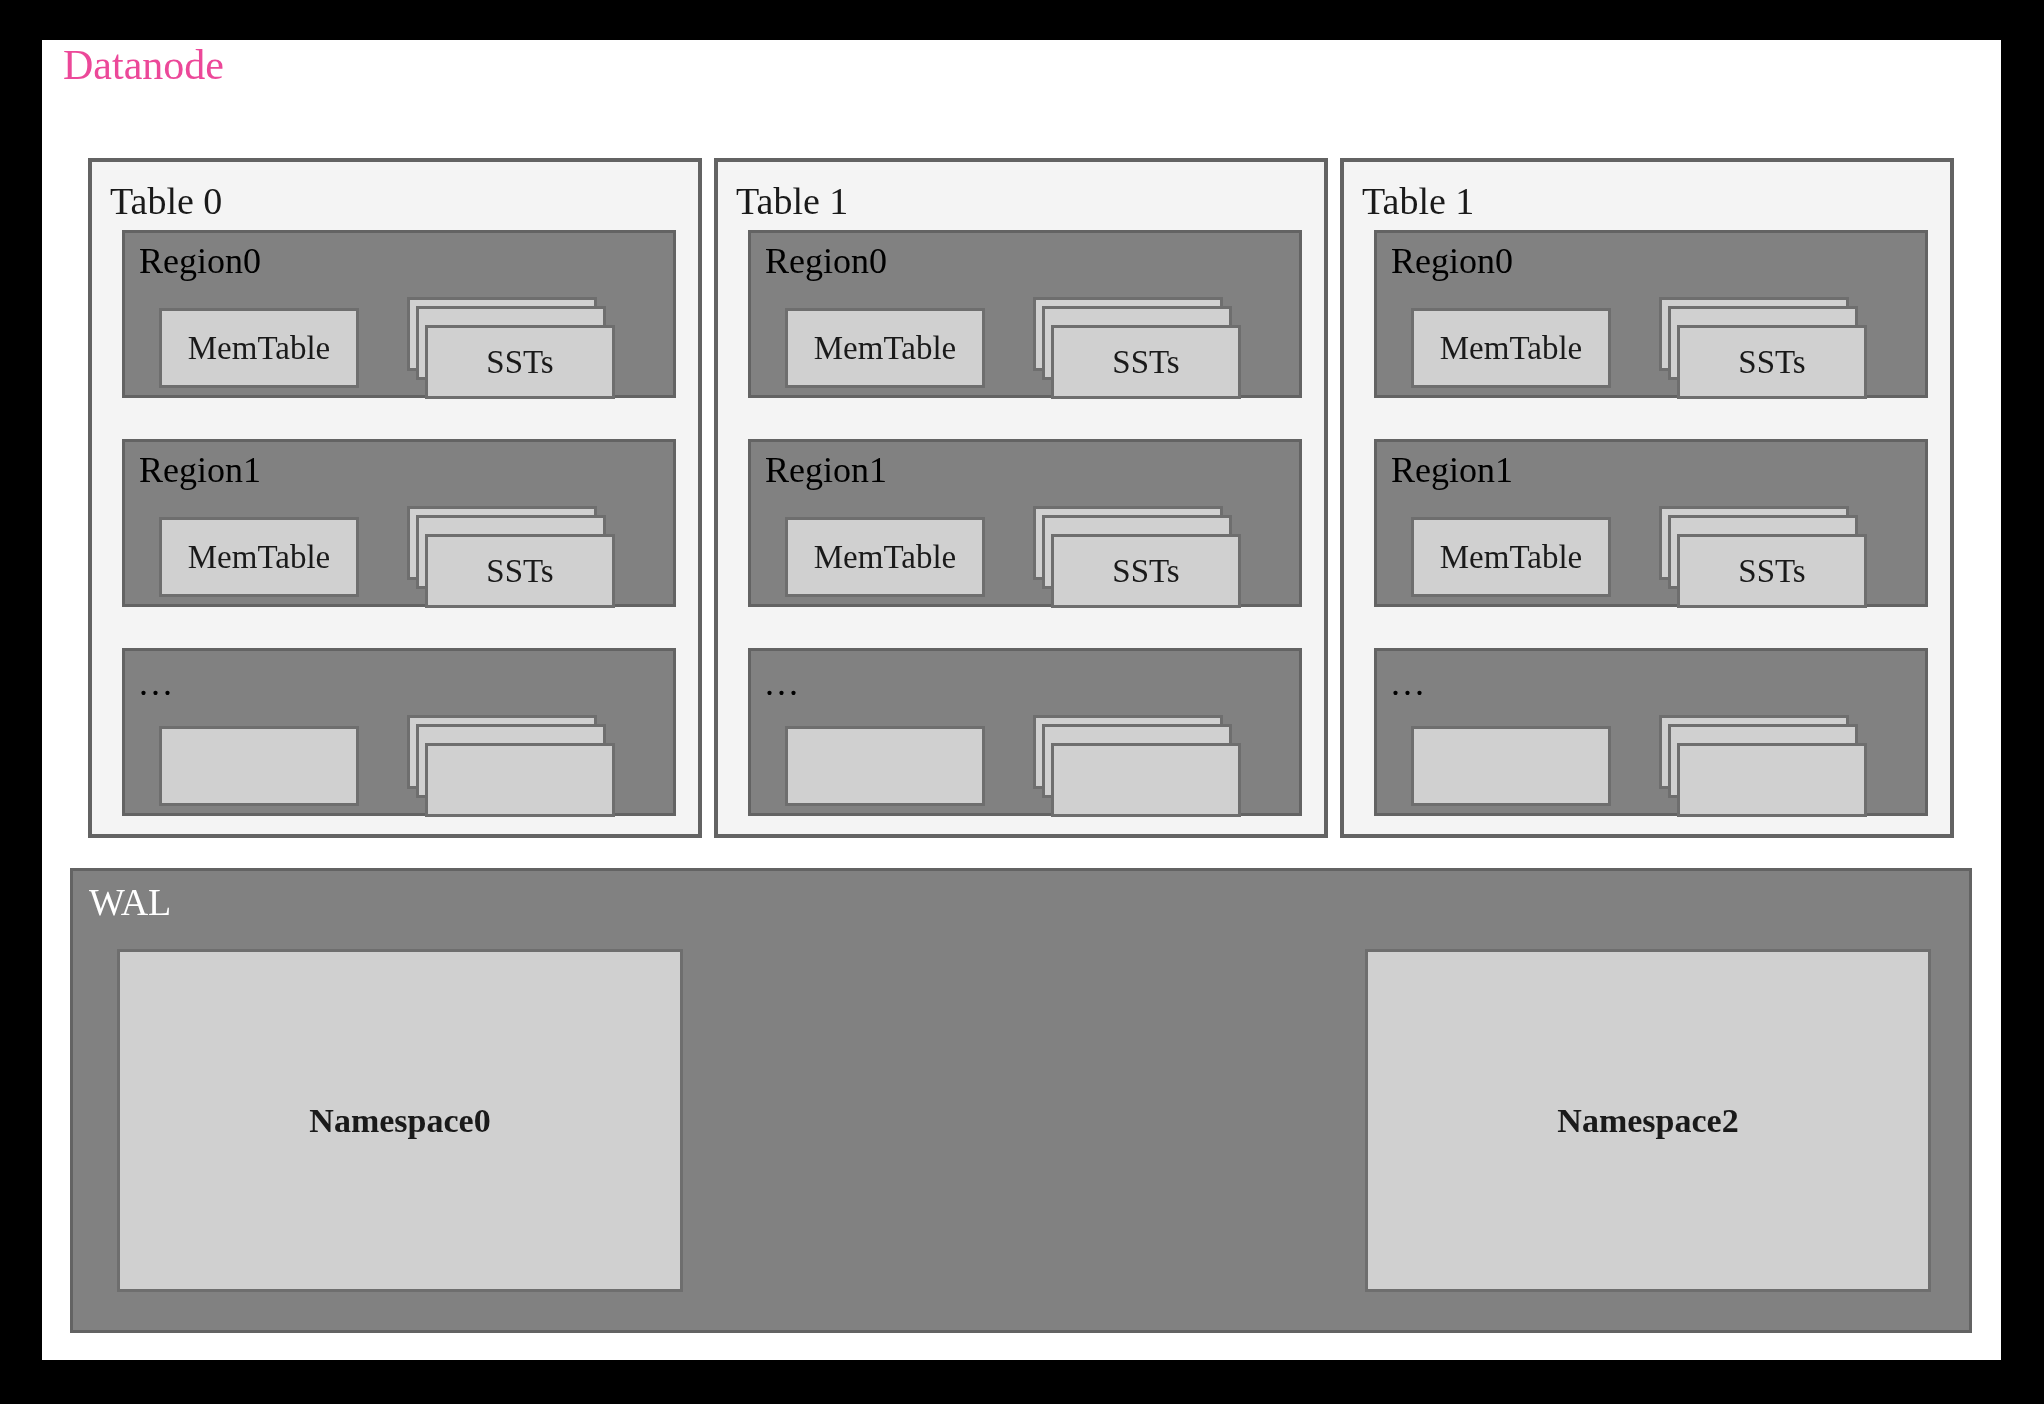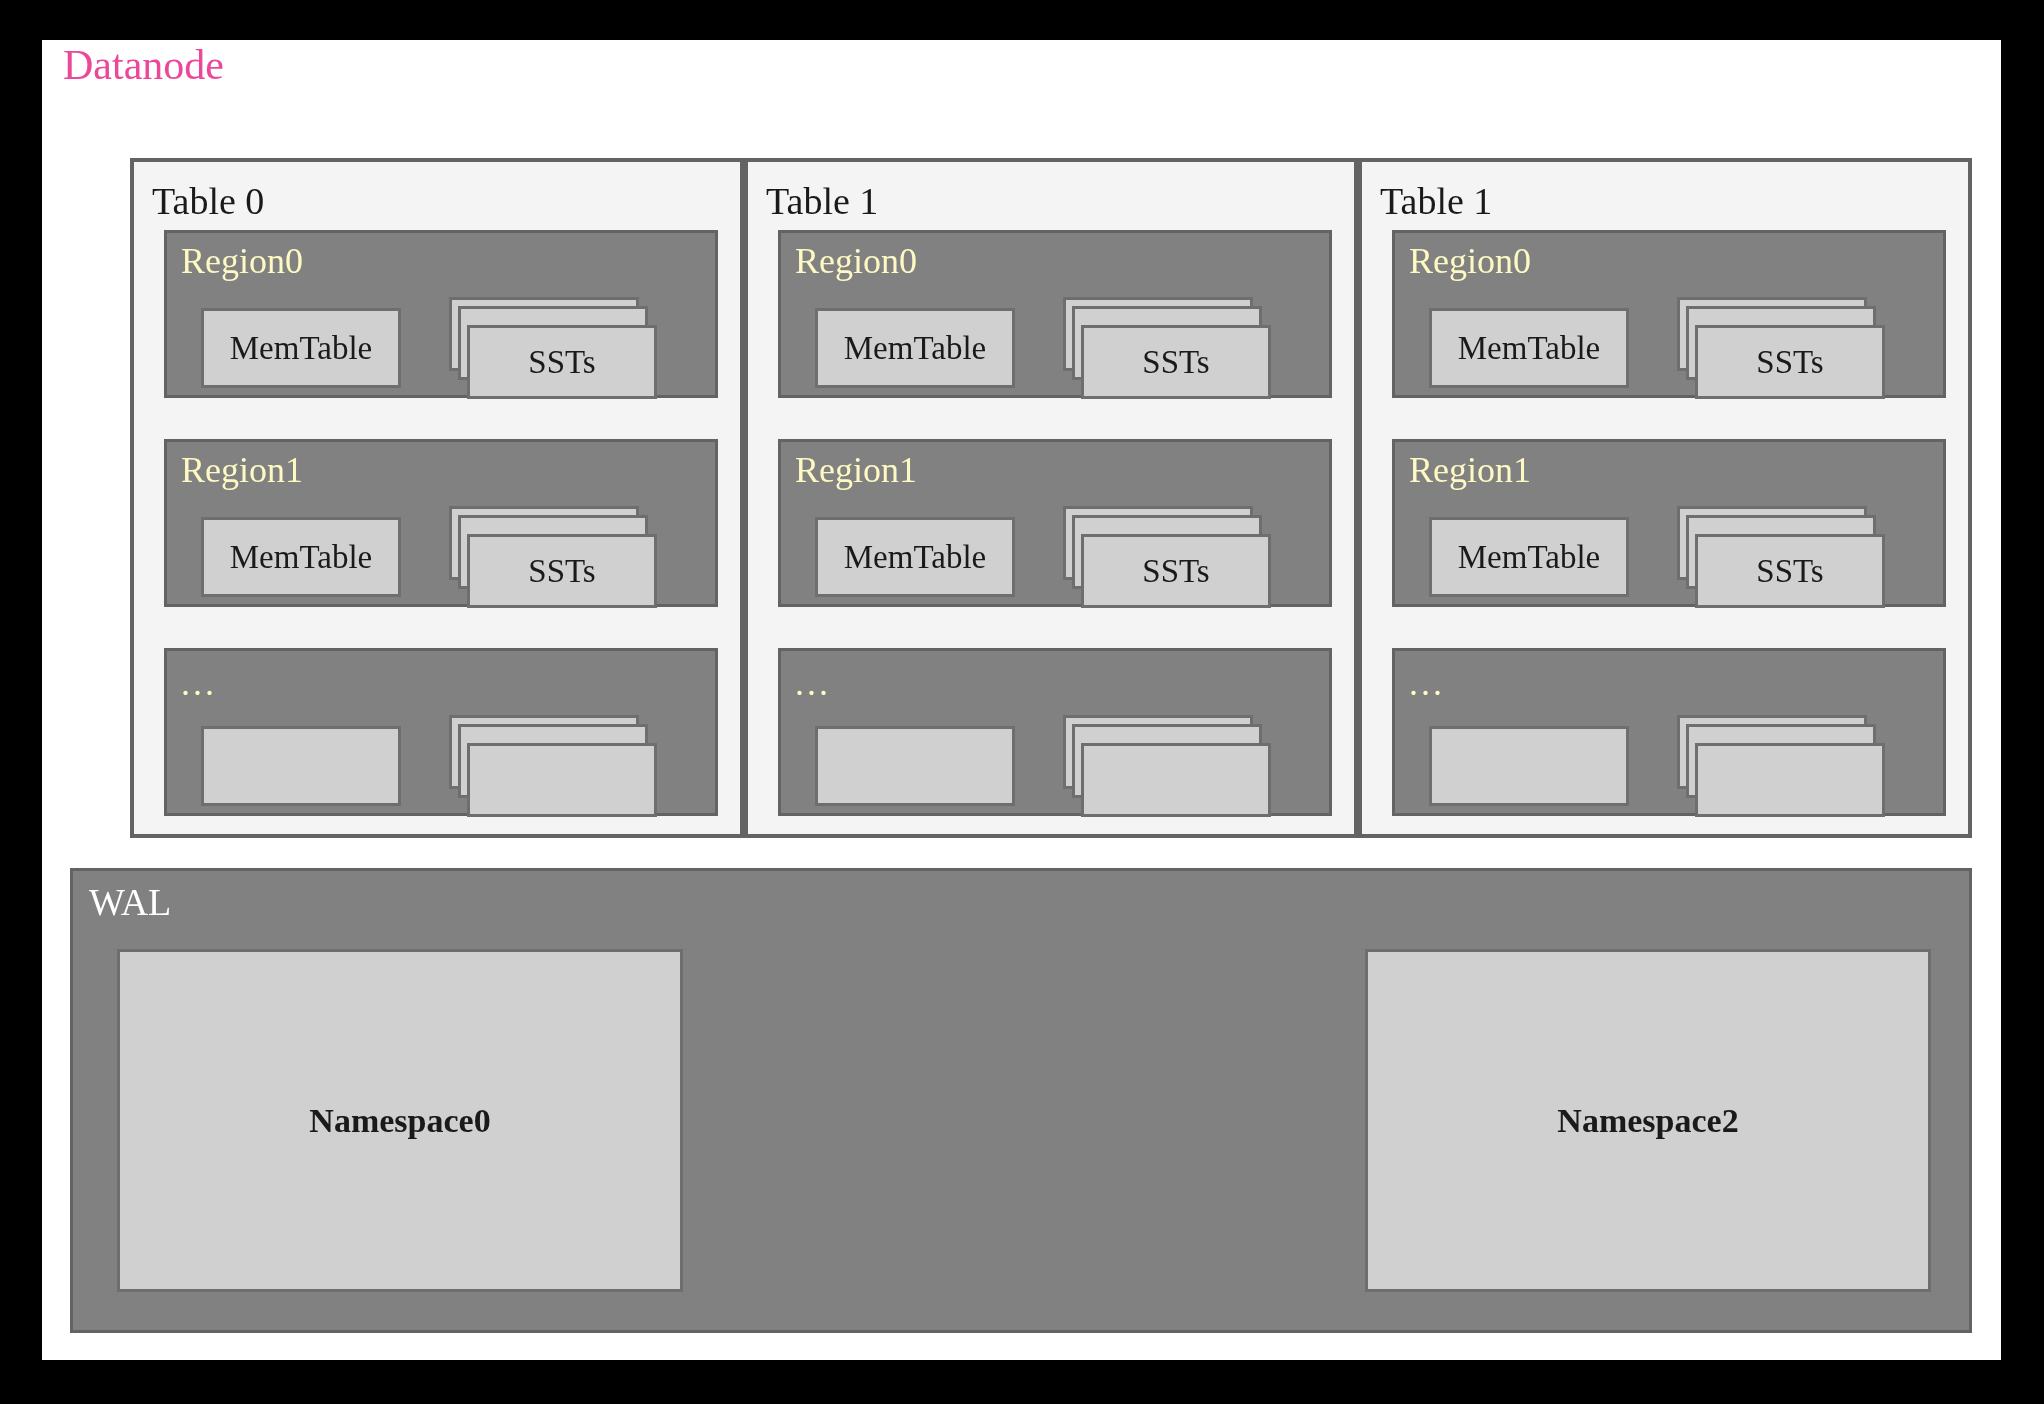--- a/index.html
+++ b/index.html
@@ -37,21 +37,22 @@
   }
 
   
   #tables-row {
     position: absolute;
     left: 28px;
     top: 118px;
     width: 1902px;
     height: 680px;
     display: flex;
-    justify-content: flex-end;
+    justify-content: center;
+    gap: 12px;
   }
 
   .table-box {
     width: 614px;
     height: 680px;
     background: #f4f4f4;
     border: 4px solid #636363;
     box-sizing: border-box;
     position: relative;
   }
@@ -83,21 +84,21 @@
     border: 3px solid #636363;
     box-sizing: border-box;
     position: relative;
   }
 
   .region-label {
     position: absolute;
     left: 14px;
     top: 10px;
     font-size: 36px;
-    color: #fef9c3;
+    color: #000000;
     line-height: 1;
     white-space: nowrap;
   }
 
   .region-label.ellipsis {
     font-size: 36px;
     letter-spacing: 3px;
     top: 14px;
   }
 

